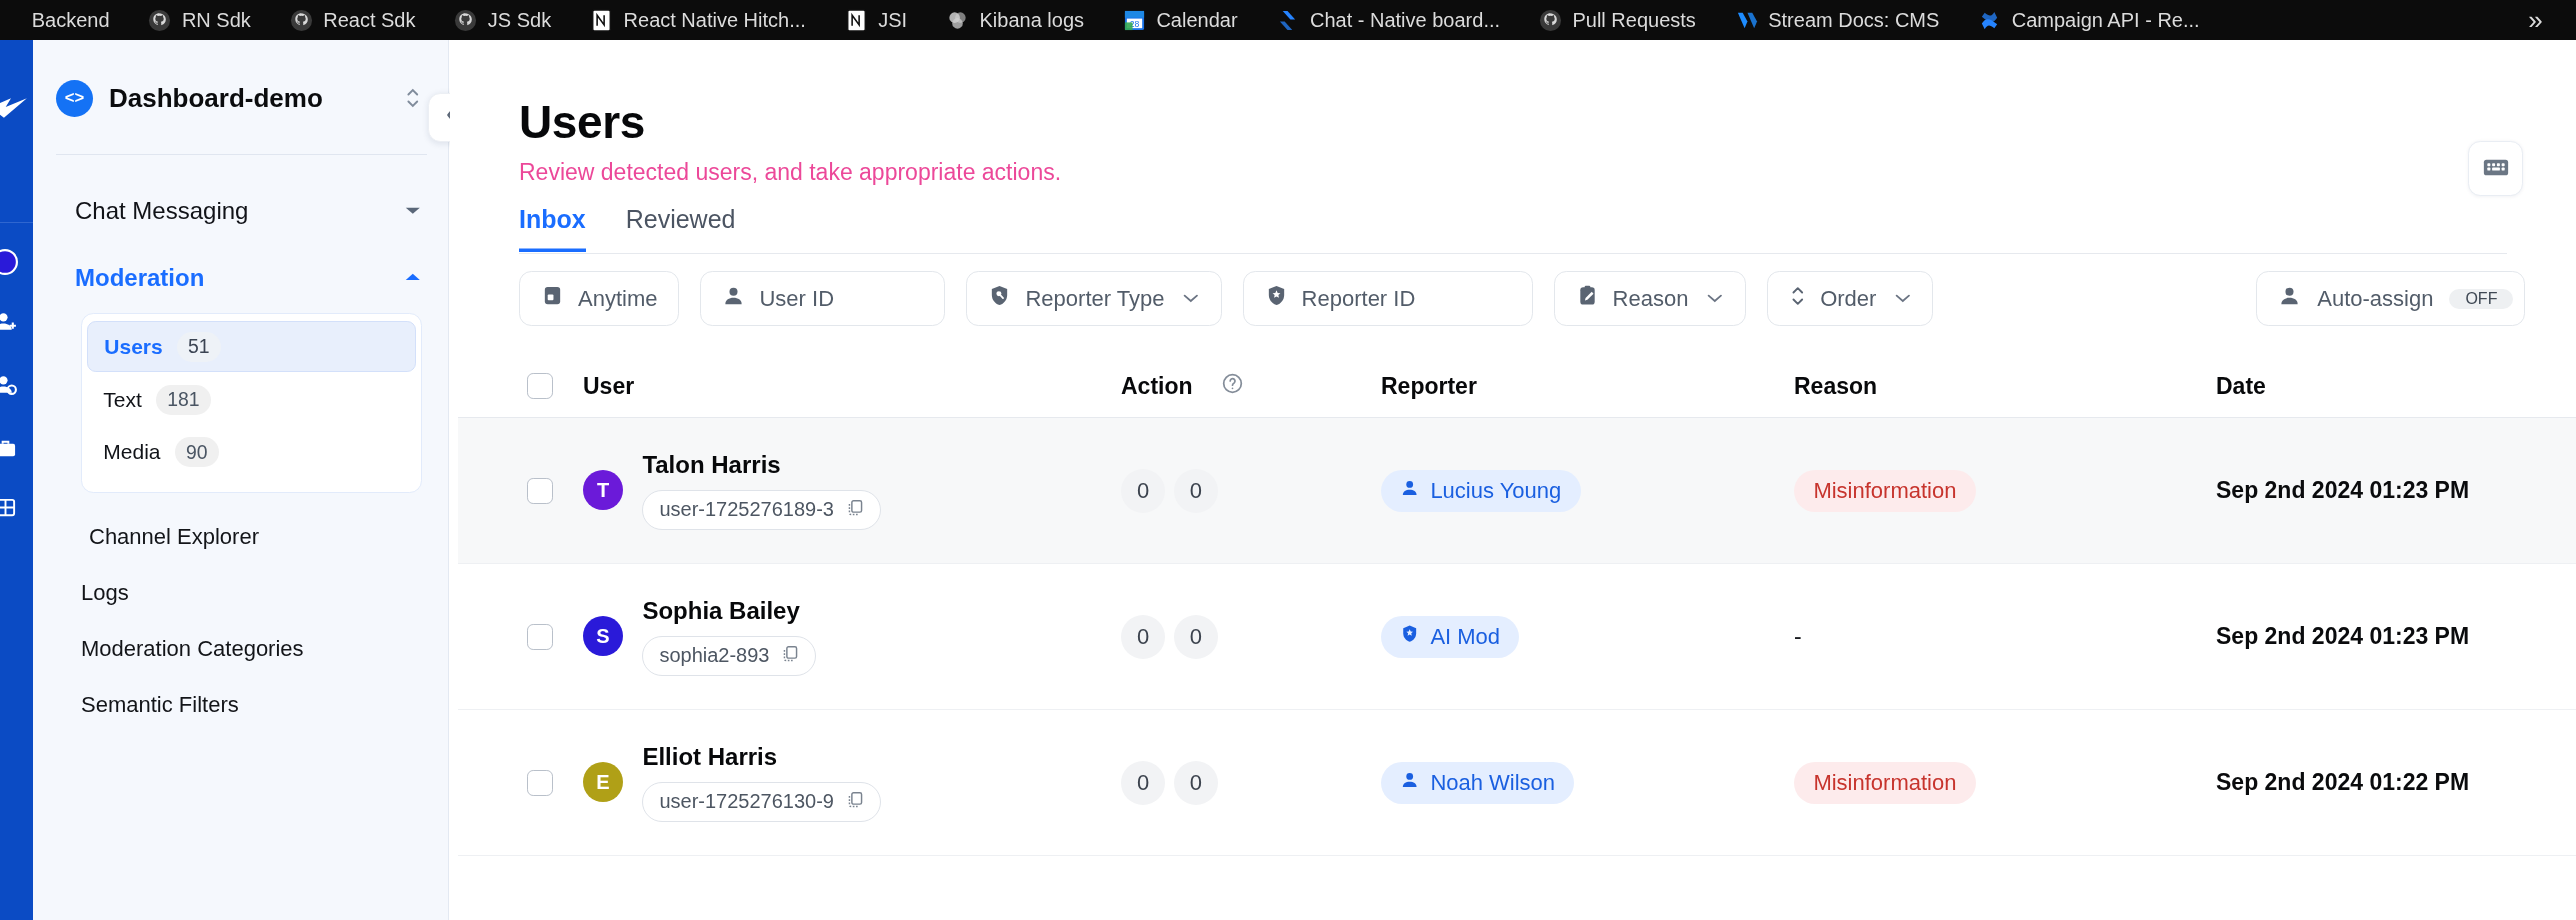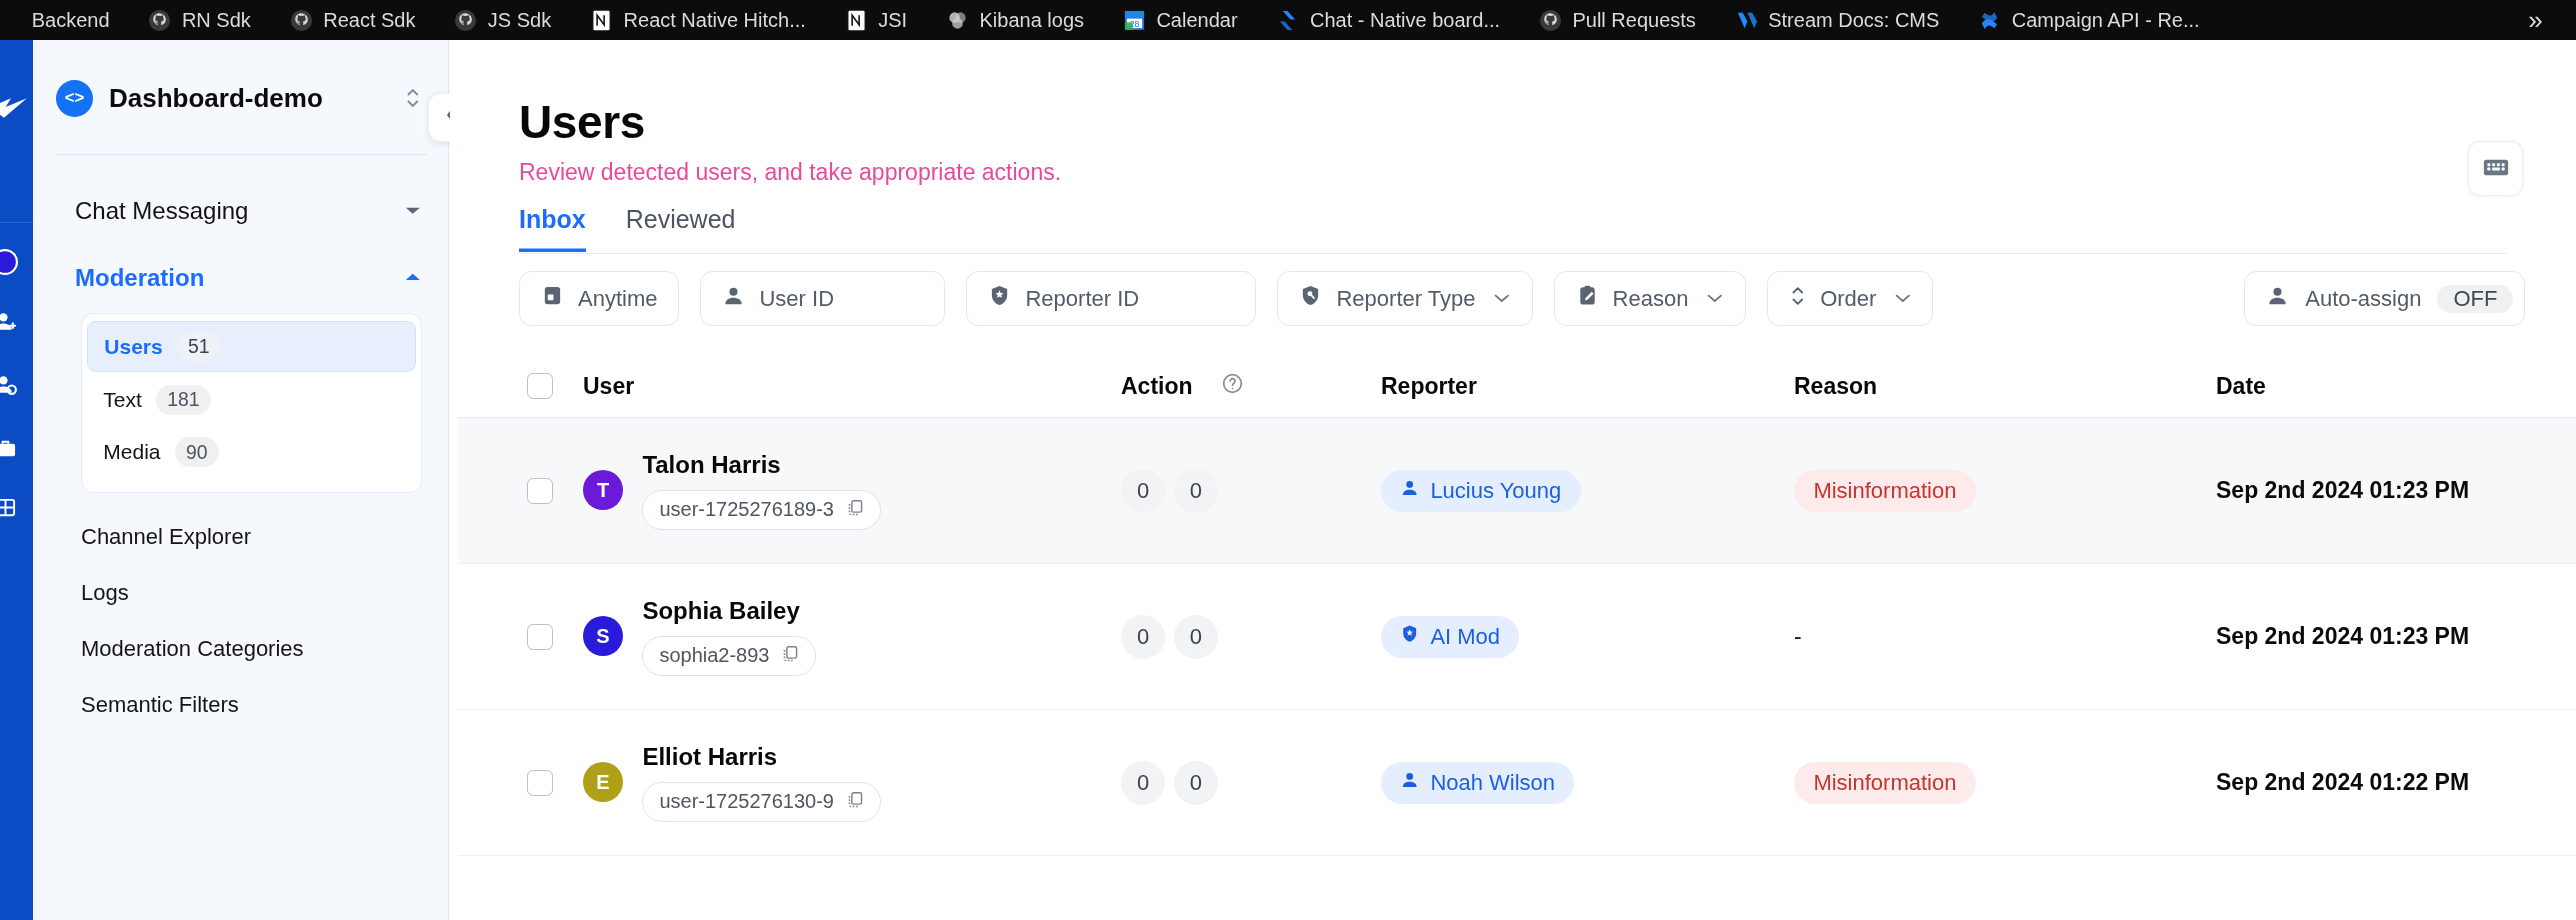--- a/index.html
+++ b/index.html
@@ -150,21 +150,21 @@
     font-size: 22px; color: #525c69;
   }
   .filter-chip .chev { color: #6b7483; font-size: 15px; margin-left: 3.5px; }
   .auto-assign {
     position: absolute; top: 231px; right: 51px;
     display: flex; align-items: center; gap: 16px;
     height: 55px; padding: 0 10.6px 0 21px;
     border: 0.9px solid #e3e7ec; border-radius: 12.3px;
     background: #fff; cursor: pointer; font-size: 22px; color: #525c69;
   }
-  .aa-state { background: #eef0f2; border-radius: 879px; padding: 1px 16px; font-size: 22px; color: #3f4854; font-weight: 400; }
+  .aa-state { background: #eef0f2; border-radius: 879px; padding: 1px 16px; font-size: 16px; color: #3f4854; font-weight: 400; }
 
   
   .table { position: absolute; top: 315px; left: 8px; width: 2558px; }
   .thead {
     display: flex; align-items: center; height: 63px;
     padding-left: 69px; border-bottom: 0.9px solid #e6e9ee;
     font-size: 23px; font-weight: 700; color: #08090b;
   }
   .row {
     display: flex; align-items: center; height: 146px;
@@ -446,21 +446,21 @@
     <div class="subnav-item">
       <span>Text</span>
       <span class="subnav-count">181</span>
     </div>
     <div class="subnav-item">
       <span>Media</span>
       <span class="subnav-count">90</span>
     </div>
   </div>
 
-  <div class="nav-link" style="margin-top:16px;">
+  <div class="nav-link" style="margin-top:16px;margin-left:8px;">
     <span>Channel Explorer</span>
   </div>
   <div class="nav-link">
     <span>Logs</span>
   </div>
   <div class="nav-link">
     <span>Moderation Categories</span>
   </div>
   <div class="nav-link">
     <span>Semantic Filters</span>
@@ -515,43 +515,43 @@
     </div>
     <div class="filter-chip" style="width:245px;">
       <span>
         <svg width="23" height="23" viewBox="0 0 24 24" fill="#5a6472">
             <circle cx="12" cy="8" r="4.2"></circle>
             <path d="M3.5 21c0-4.4 3.8-6.6 8.5-6.6s8.5 2.2 8.5 6.6z"></path>
           </svg>
       </span>
       <span>User ID</span>
     </div>
-    <div class="filter-chip" style="width:290px;">
-      <span>
-        <svg width="23" height="23" viewBox="0 0 24 24" fill="#5a6472">
-            <path d="M12 2l8 3.2v6.3c0 5-3.4 9.2-8 10.5-4.6-1.3-8-5.5-8-10.5V5.2z"></path>
-            <path d="M12 6.6l1.25 2.7 2.85.3-2.15 1.95.6 2.85L12 12.95 9.45 14.4l.6-2.85L7.9 9.6l2.85-.3z" fill="#fff"></path>
-          </svg>
-      </span>
-      <span>Reporter ID</span>
-    </div>
     <div class="filter-chip">
       <span>
         <svg width="23" height="23" viewBox="0 0 24 24" fill="#5a6472">
             <path d="M12 2l8 3.2v6.3c0 5-3.4 9.2-8 10.5-4.6-1.3-8-5.5-8-10.5V5.2z"></path>
             <circle cx="11.4" cy="10.1" r="2.6" fill="#fff"></circle>
             <path d="M13.3 12.1l2.4 2.6" stroke="#fff" stroke-width="1.8" stroke-linecap="round"></path>
           </svg>
       </span>
       <span>Reporter Type</span>
       <span class="chev">
         <svg width="17.6" height="10.6" viewBox="0 0 20 12" fill="none" stroke="#6b7483" stroke-width="2.1" stroke-linecap="round">
             <path d="M3 3l7 6 7-6"></path>
           </svg>
       </span>
+    </div>
+    <div class="filter-chip" style="width:290px;">
+      <span>
+        <svg width="23" height="23" viewBox="0 0 24 24" fill="#5a6472">
+            <path d="M12 2l8 3.2v6.3c0 5-3.4 9.2-8 10.5-4.6-1.3-8-5.5-8-10.5V5.2z"></path>
+            <path d="M12 6.6l1.25 2.7 2.85.3-2.15 1.95.6 2.85L12 12.95 9.45 14.4l.6-2.85L7.9 9.6l2.85-.3z" fill="#fff"></path>
+          </svg>
+      </span>
+      <span>Reporter ID</span>
     </div>
     <div class="filter-chip">
       <span>
         <svg width="23" height="23" viewBox="0 0 24 24" fill="#5a6472">
             <rect x="4.5" y="3.5" width="15" height="18" rx="3"></rect>
             <rect x="9" y="1.8" width="6" height="3.6" rx="1.4"></rect>
             <path d="M16.4 8.2l-6.4 6.4-.7 2.6 2.6-.7 6.4-6.4z" fill="#fff"></path>
           </svg>
       </span>
       <span>Reason</span>

